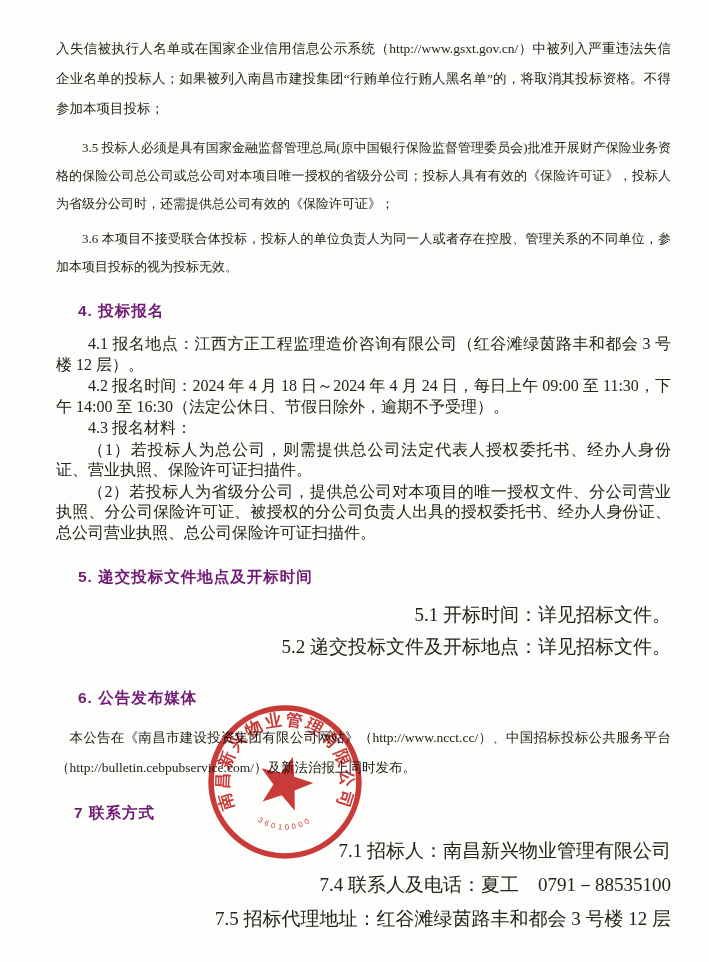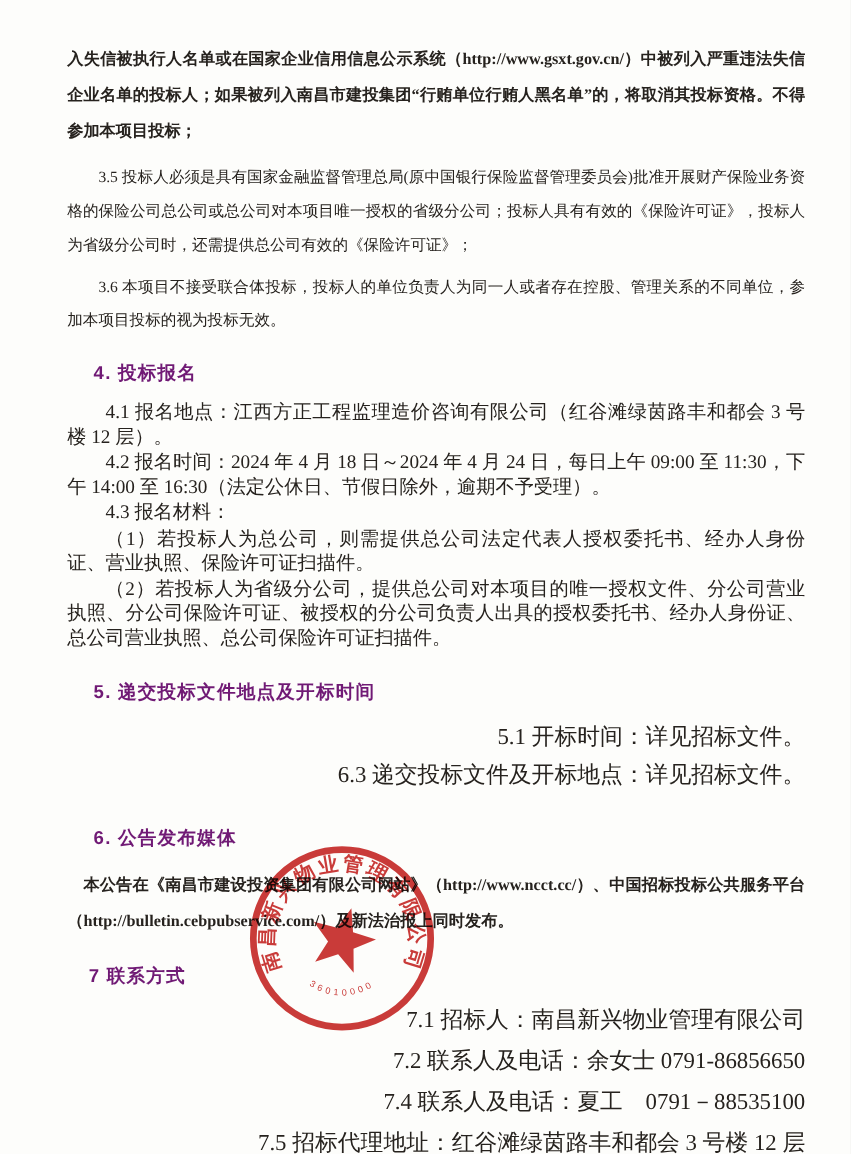--- a/index.html
+++ b/index.html
@@ -15,21 +15,20 @@
     background:#fdfdfb;
     color:#26221e;
     padding:34px 38px 0 56px;
     overflow:hidden;
   }
   .para {
     font-size:13.5px;
     line-height:30px;
     text-align:justify;
     margin:0;
-    font-weight:bold;
   }
   .clause {
     font-size:13px;
     line-height:28px;
     text-align:justify;
     text-indent:2em;
     margin:7px 0 0 0;
   }
   .heading {
     font-family:"Liberation Sans","DejaVu Sans",sans-serif;
@@ -84,34 +83,33 @@
     <p>4.2 报名时间：2024 年 4 月 18 日～2024 年 4 月 24 日，每日上午 09:00 至 11:30，下午 14:00 至 16:30（法定公休日、节假日除外，逾期不予受理）。</p>
     <p>4.3  报名材料：</p>
     <p>（1）若投标人为总公司，则需提供总公司法定代表人授权委托书、经办人身份证、营业执照、保险许可证扫描件。</p>
     <p>（2）若投标人为省级分公司，提供总公司对本项目的唯一授权文件、分公司营业执照、分公司保险许可证、被授权的分公司负责人出具的授权委托书、经办人身份证、总公司营业执照、总公司保险许可证扫描件。</p>
   </div>
 
   <h3 class="heading" style="margin-top:24px;">5. 递交投标文件地点及开标时间</h3>
 
   <div class="sec5">
     <p>5.1 开标时间：详见招标文件。</p>
-    <p>6.3 递交投标文件及开标地点：详见招标文件。</p>
+    <p>5.2 递交投标文件及开标地点：详见招标文件。</p>
   </div>
 
   <h3 class="heading" style="margin-top:26px;">6. 公告发布媒体</h3>
 
   <div class="sec6">
     <p class="para" style="margin-top:14px;">本公告在《南昌市建设投资集团有限公司网站》（http://www.ncct.cc/）、中国招标投标公共服务平台（http://bulletin.cebpubservice.com/）及新法治报上同时发布。</p>
   </div>
 
   <h3 class="heading h7">7 联系方式</h3>
 
   <div class="sec7">
     <p style="margin-top:10px;">7.1 招标人：南昌新兴物业管理有限公司</p>
-    <p>7.2 联系人及电话：余女士 0791-86856650</p>
     <p>7.4 联系人及电话：夏工　0791－88535100</p>
     <p>7.5 招标代理地址：红谷滩绿茵路丰和都会 3 号楼 12 层</p>
   </div>
 
   <div class="stamp">
     <svg viewBox="0 0 160 160" xmlns="http://www.w3.org/2000/svg">
       <defs>
         <path id="arcTop" d="M 27.4 99.2 A 56 56 0 1 1 132.6 99.2" fill="none"></path>
         <path id="arcBottom" d="M 41.5 107 A 47 47 0 0 0 118.5 107" fill="none"></path>
       </defs>

